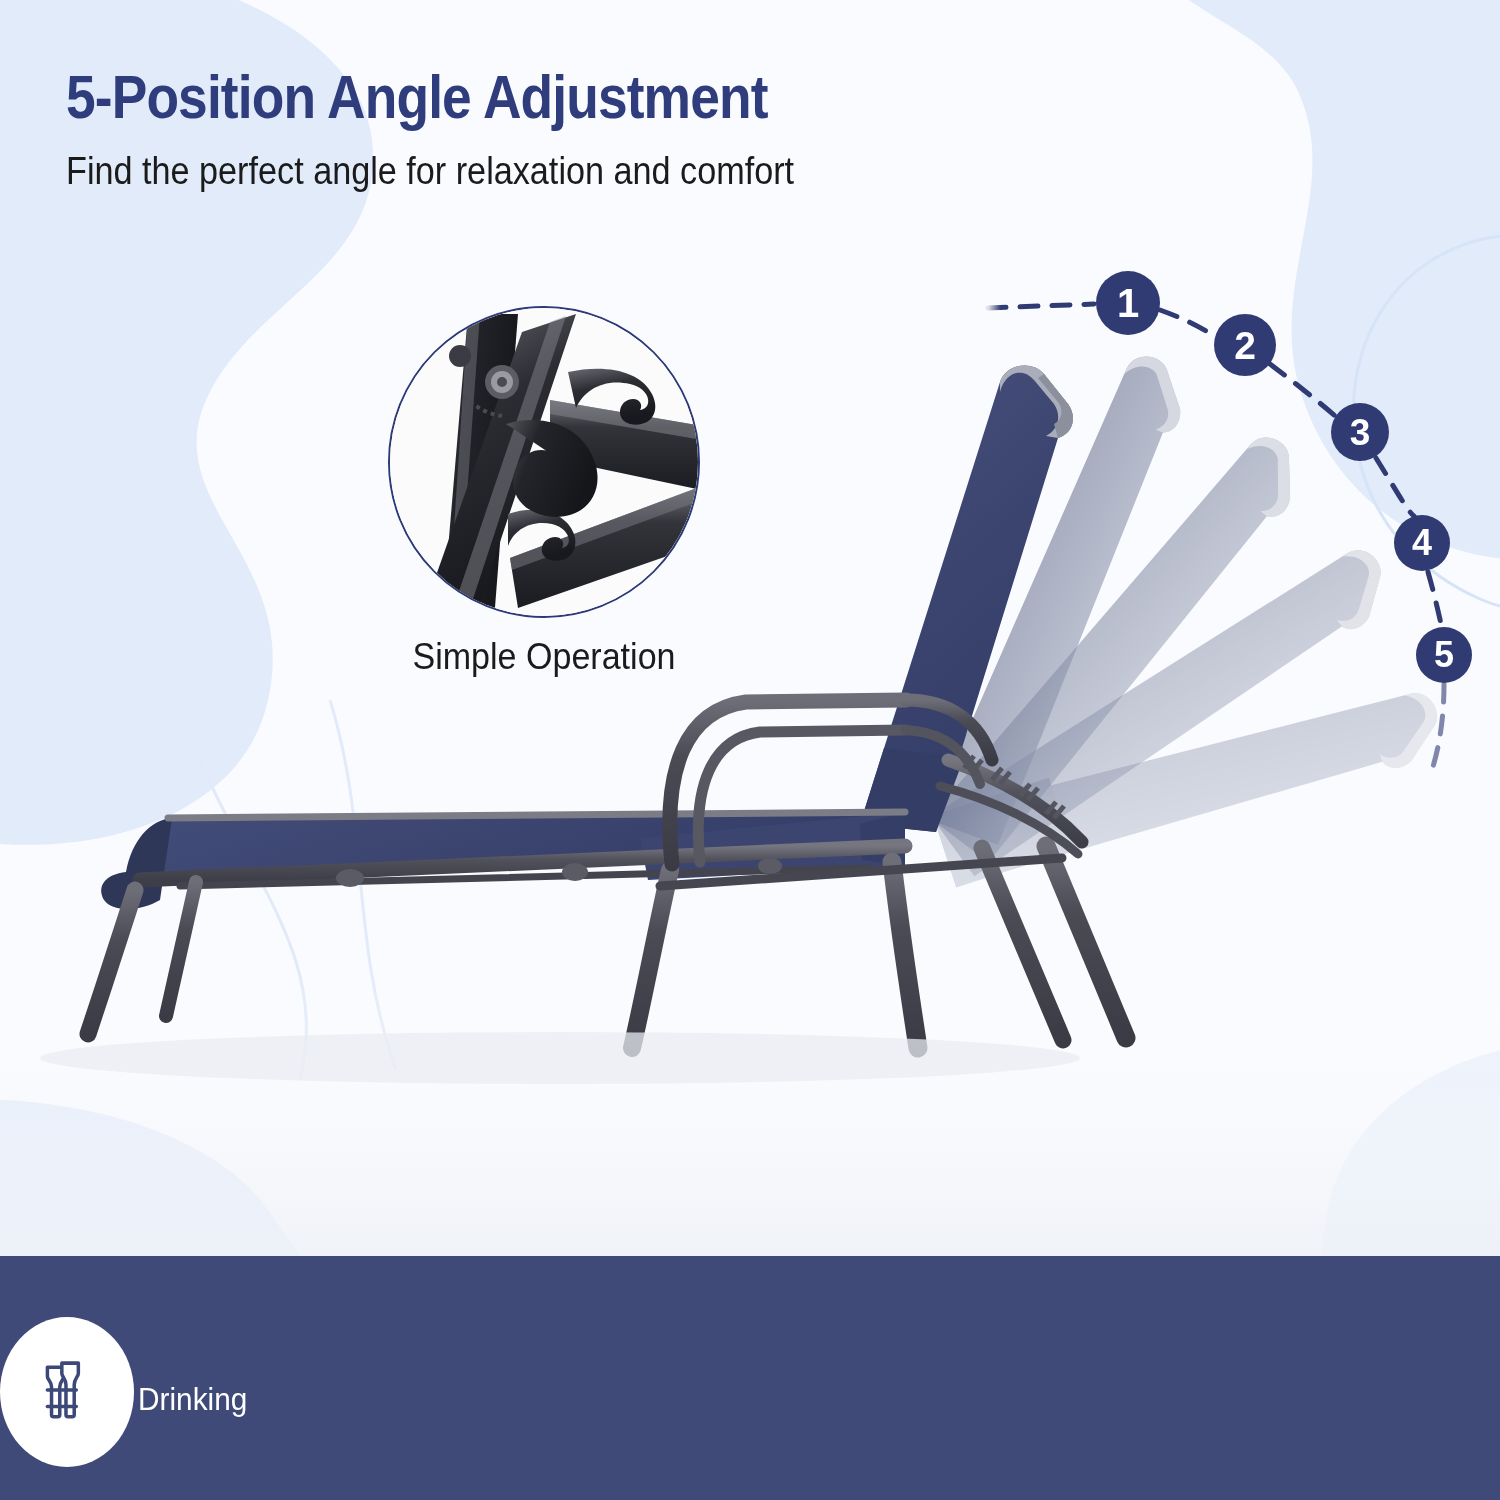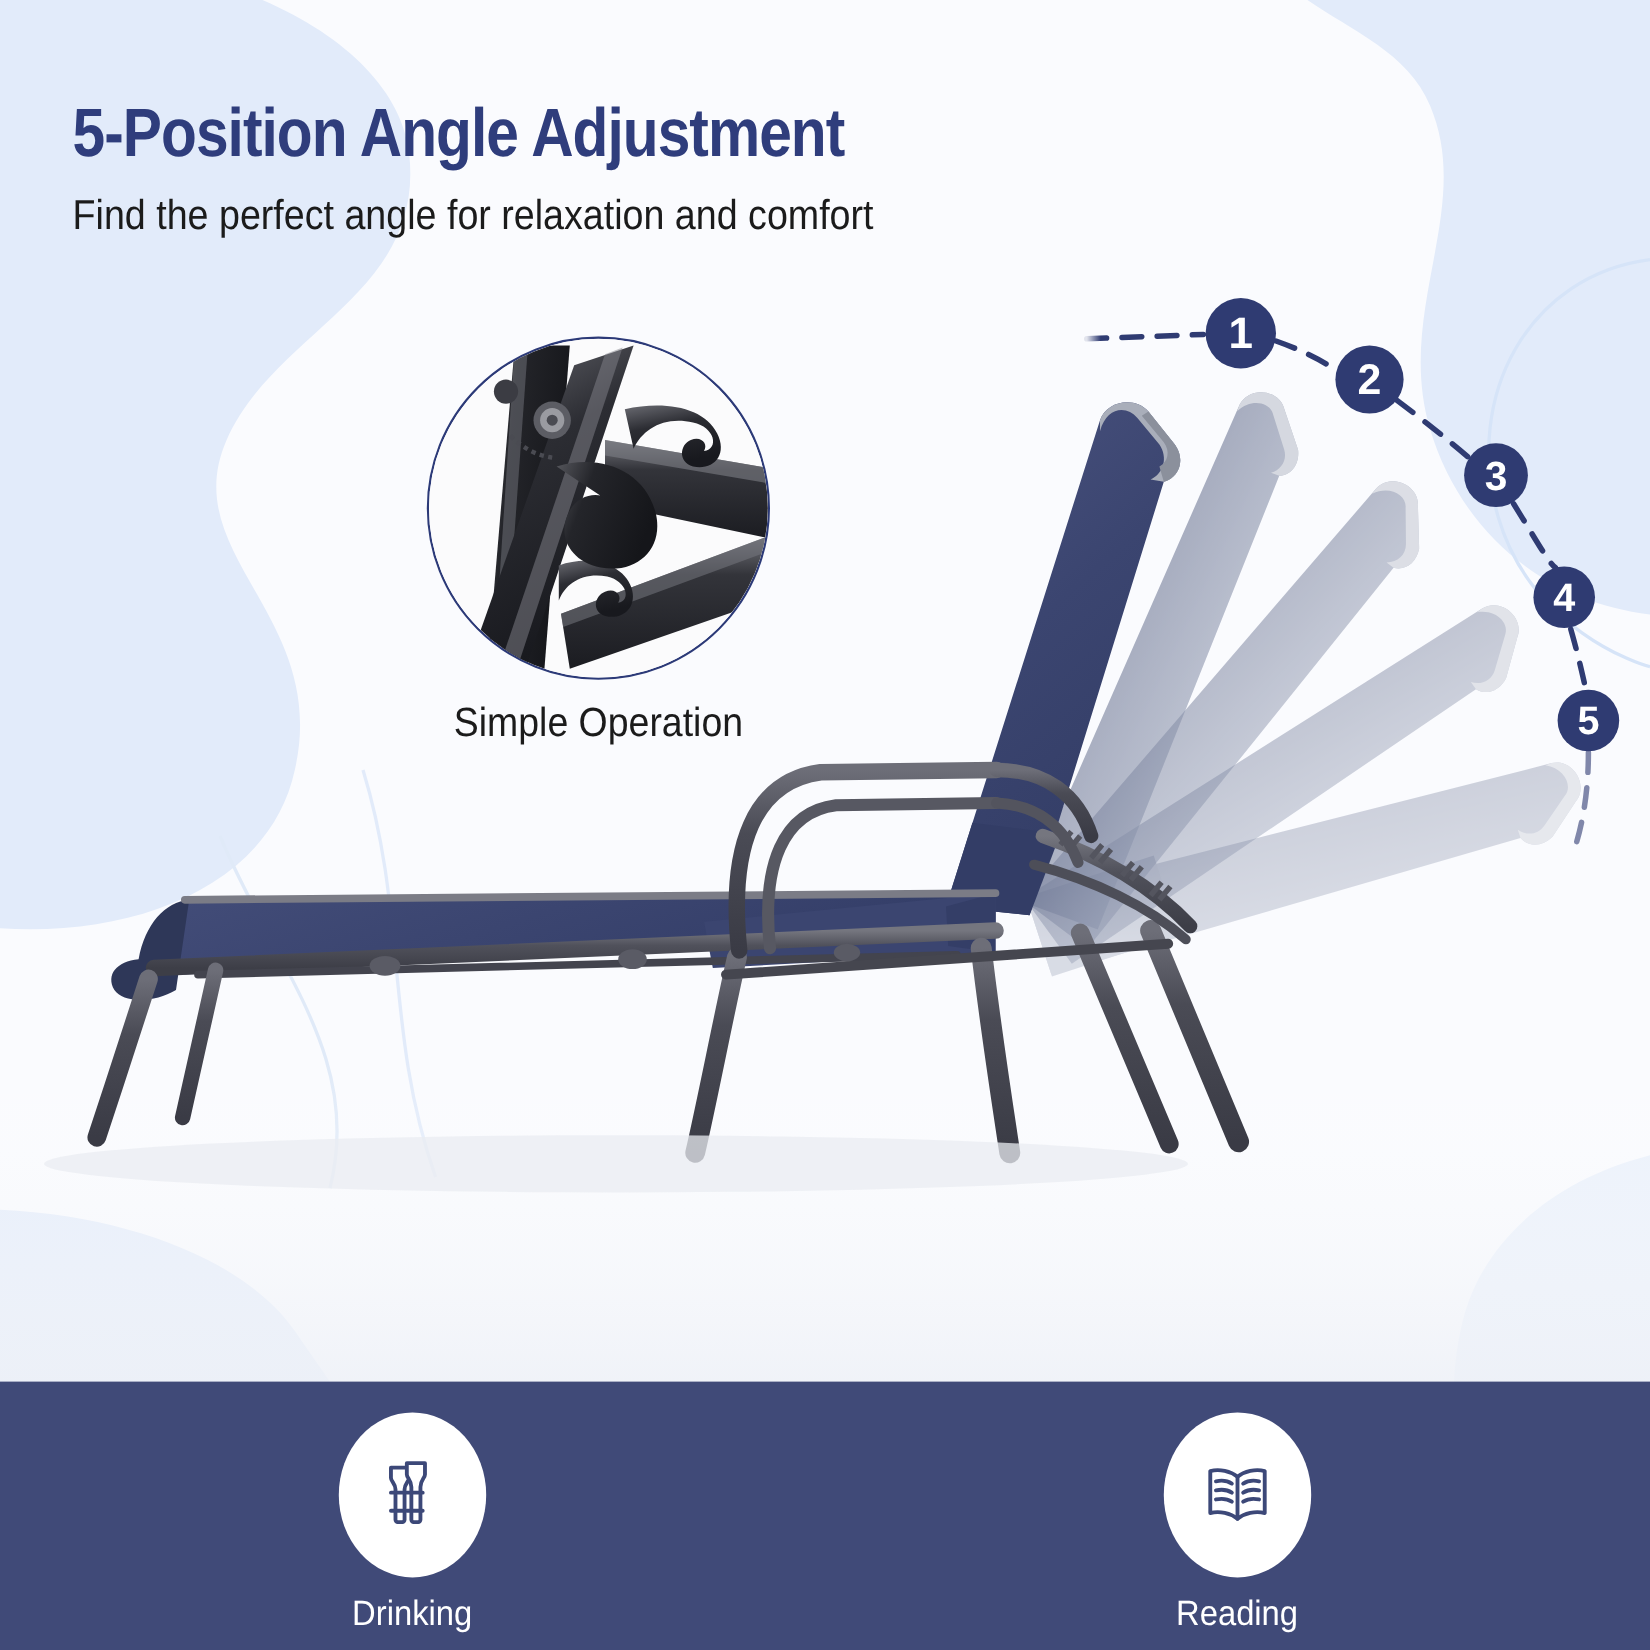--- a/index.html
+++ b/index.html
@@ -7,21 +7,21 @@
   body {
     font-family:"Liberation Sans", sans-serif;
     background:#fafbfe;
     position:relative;
   }
 
   
   #bg { position:absolute; inset:0; width:1500px; height:1500px; }
 
   
-  .header { position:absolute; left:66px; top:89px; width:1100px; z-index:6; }
+  .header { position:absolute; left:66px; top:64px; width:1100px; z-index:6; }
   .title {
     font-size:62px;
     font-weight:bold;
     color:#2f3d7c;
     letter-spacing:-1px;
     line-height:1.05;
     transform:scaleX(0.86);
     transform-origin:left center;
     white-space:nowrap;
   }
@@ -66,21 +66,21 @@
   
   .bottombar {
     position:absolute; left:0; top:1256px;
     width:1500px; height:244px;
     background:#404a78;
     z-index:12;
     display:flex;
   }
   .feature {
     flex:1 1 0;
-    display:flex; flex-direction:column;
+    display:flex; 
     align-items:center; justify-content:flex-start;
     padding-top:28px;
   }
   .feature-badge {
     width:134px; height:150px;
     border-radius:50%;
     background:#ffffff;
     display:flex; align-items:center; justify-content:center;
   }
   .feature-label {
@@ -372,34 +372,16 @@
           <path d="M35,4 h8 v10 c0,3 -4,5 -4,11 v29 a2,2 0 0 1 -2,2 h-4
                    a2,2 0 0 1 -2,-2 V25 c0,-6 -4,-8 -4,-11 V4 h8 Z" fill="#ffffff"></path>
           <path d="M27,30 h14"></path>
             <path d="M27,46 h14"></path>
         </g>
       </svg>
     </div>
     <div class="feature-label">Drinking</div>
   </div>
 
-  <div class="feature">
-    <div class="feature-badge">
-      <svg viewBox="0 0 64 64" width="66" height="66" xmlns="http://www.w3.org/2000/svg">
-        <g fill="none" stroke="#3c4878" stroke-width="3.4" stroke-linejoin="round" stroke-linecap="round">
-          <path d="M32,16 C26,11 16,9 8,11 V48 C16,46 26,48 32,53
-                   C38,48 48,46 56,48 V11 C48,9 38,11 32,16 Z"></path>
-          <path d="M32,16 V53"></path>
-          <path d="M13,20 C18,19 24,20 27,22"></path>
-          <path d="M13,28 C18,27 24,28 27,30"></path>
-          <path d="M13,36 C18,35 24,36 27,38"></path>
-          <path d="M37,22 C40,20 46,19 51,20"></path>
-          <path d="M37,30 C40,28 46,27 51,28"></path>
-          <path d="M37,38 C40,36 46,35 51,36"></path>
-        </g>
-      </svg>
-    </div>
-    <div class="feature-label">Reading</div>
-  </div>
 
 
 
 </div>
 
 </body></html>

